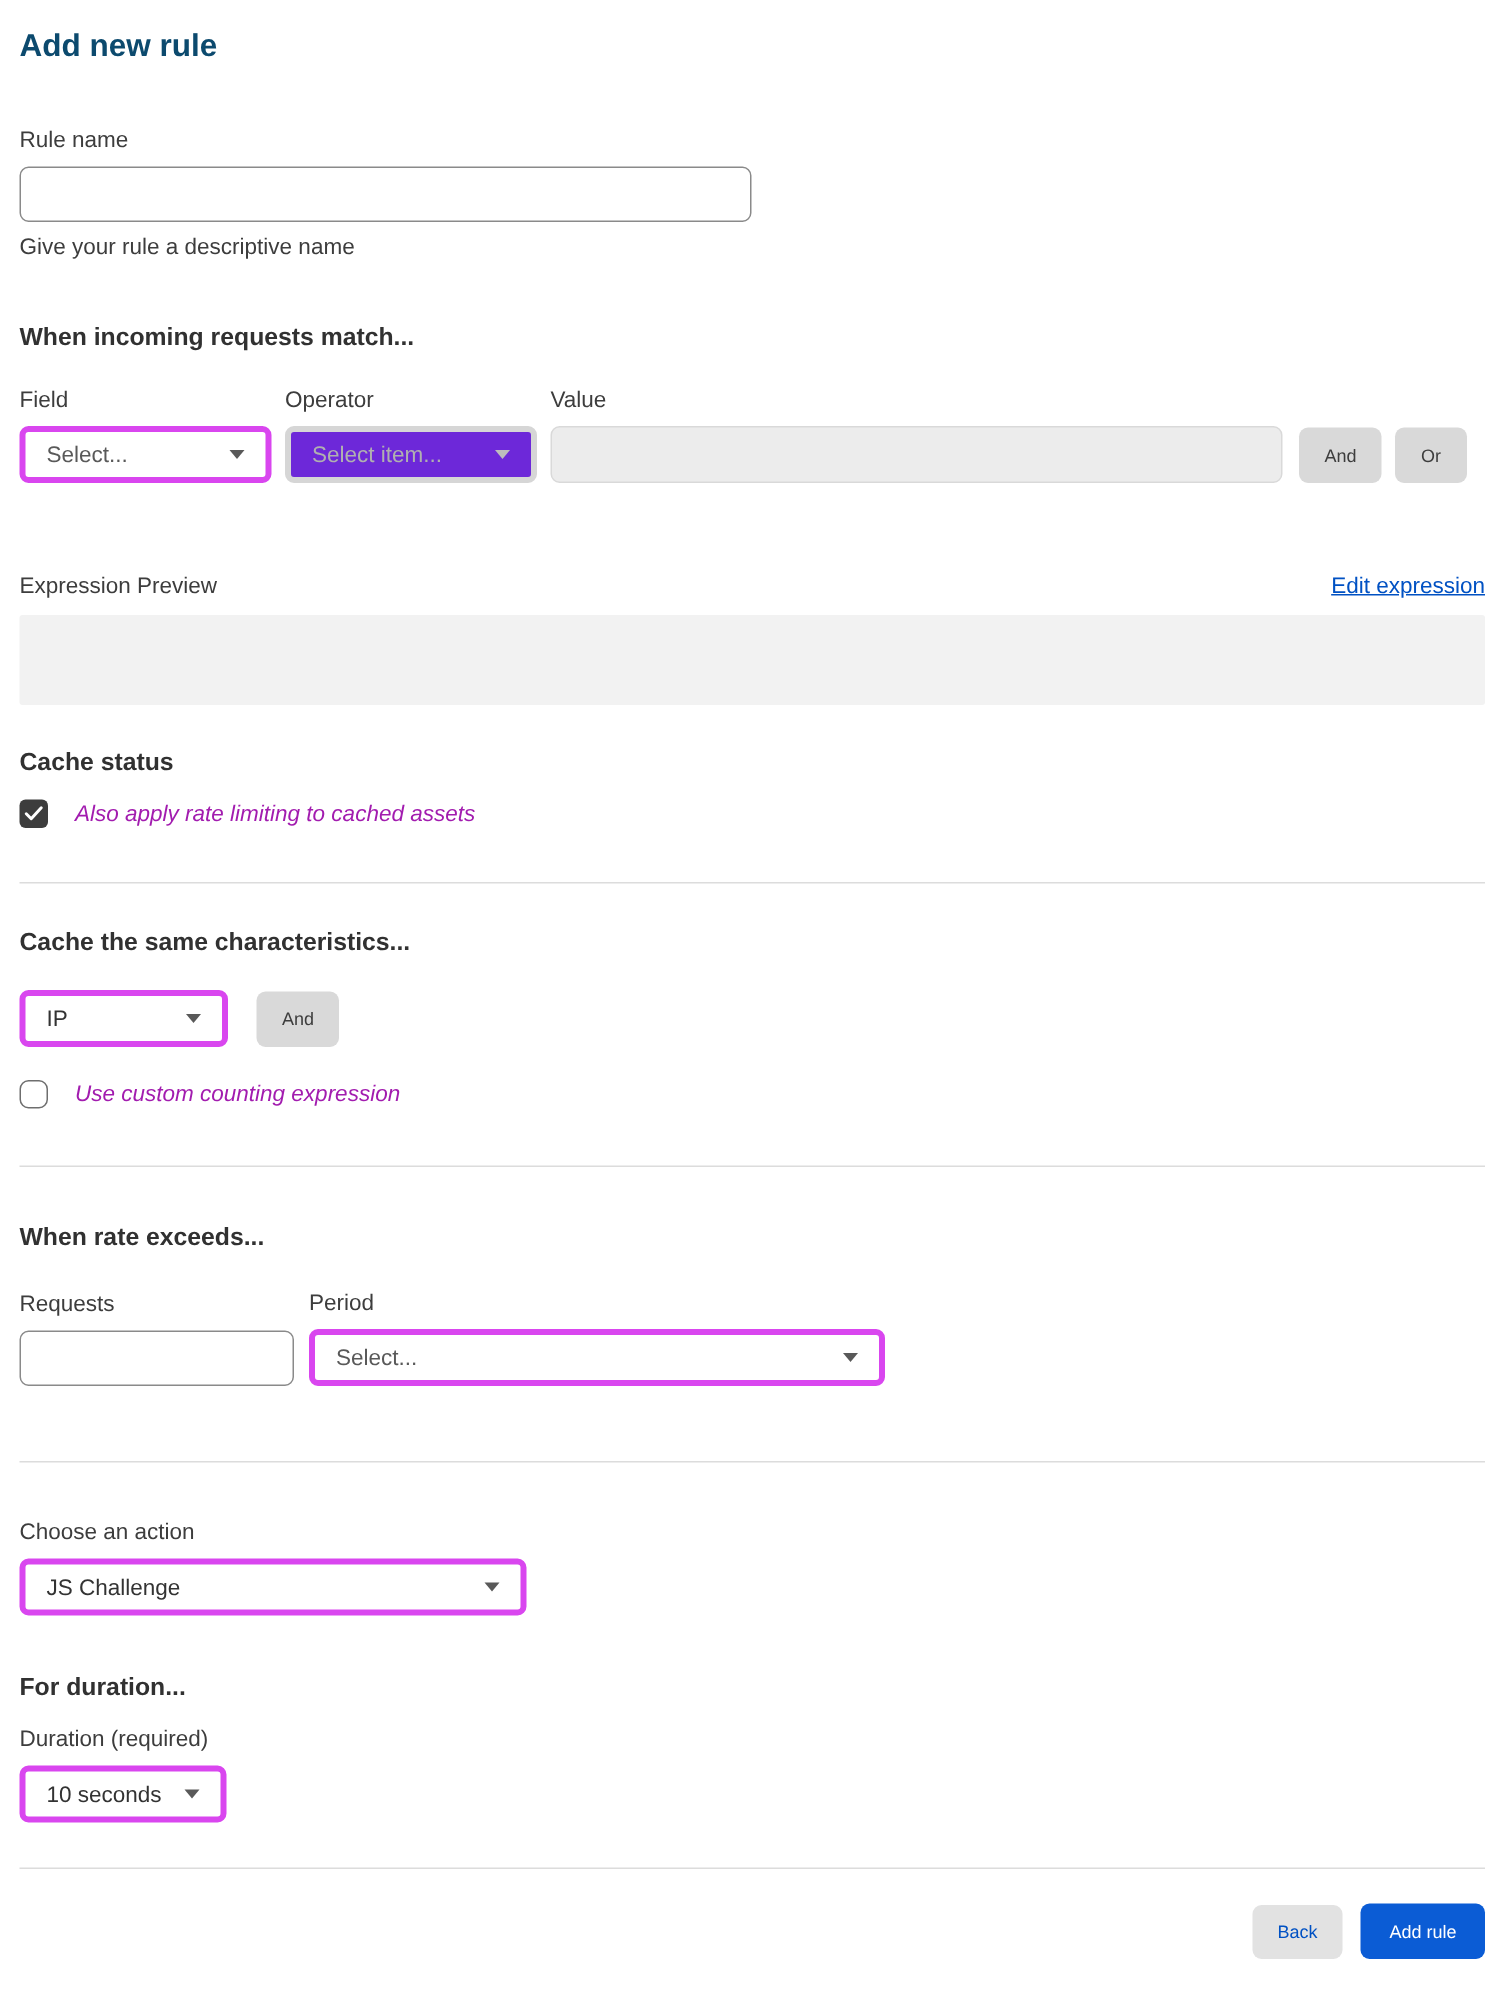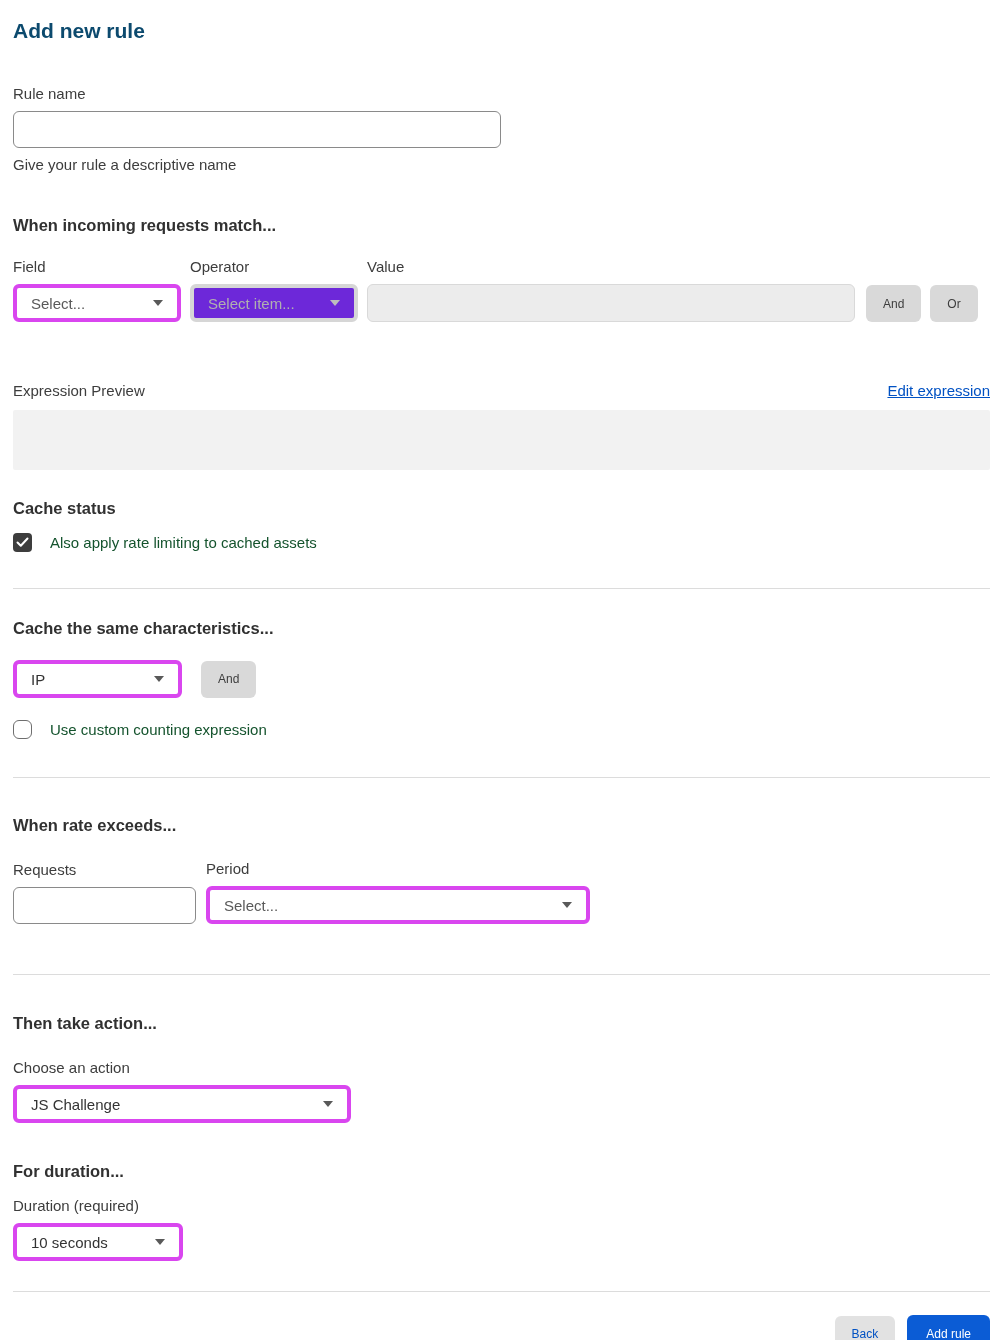--- a/index.html
+++ b/index.html
@@ -141,21 +141,21 @@
     border-radius: 4px;
     display: flex;
     align-items: center;
     justify-content: center;
   }
   .checkbox.unchecked {
     background: #ffffff;
     border: 1.5px solid #6e6e6e;
     border-radius: 6px;
   }
-  .checkbox-label { margin-left: 18px; font-size: 15px; color: #14532d; }
+  .checkbox-label { margin-left: 18px; font-size: 15px; color: #a21caf; font-style: italic; }
   .divider {
     border: none;
     border-top: 1px solid #dcdcdc;
     margin: 0;
   }
   .footer-actions {
     display: flex;
     justify-content: flex-end;
     align-items: center;
     gap: 12px;
@@ -221,21 +221,21 @@
       </span>
       <span class="checkbox-label">Also apply rate limiting to cached assets</span>
     </div>
   </div>
 
   <hr class="divider" style="margin-top:36px;">
 
   <div style="margin-top:29px;">
     <h2 class="section-heading">Cache the same characteristics...</h2>
     <div class="row" style="margin-top:22px; align-items:center;">
-      <div class="select-box filled" style="width:169px;gap:48px;">
+      <div class="select-box filled" style="width:139px;gap:48px;">
         <span class="select-value">IP</span>
         <span class="caret"></span>
       </div>
       <button class="btn btn-neutral" style="margin-left:19px;">And</button>
     </div>
     <div class="checkbox-row" style="margin-top:22px;">
       <span class="checkbox unchecked"></span>
       <span class="checkbox-label">Use custom counting expression</span>
     </div>
   </div>
@@ -255,32 +255,31 @@
           <span class="select-value">Select...</span>
           <span class="caret"></span>
         </div>
       </div>
     </div>
   </div>
 
   <hr class="divider" style="margin-top:50px;">
 
   <div style="margin-top:38px;">
-    <h2 class="section-heading">Then take action...</h2>
     <label class="field-label" style="margin-top:26px;">Choose an action</label>
     <div class="select-box filled" style="width:338px;">
       <span class="select-value">JS Challenge</span>
       <span class="caret"></span>
     </div>
   </div>
 
   <div style="margin-top:38px;">
     <h2 class="section-heading">For duration...</h2>
     <label class="field-label" style="margin-top:16px;">Duration (required)</label>
-    <div class="select-box filled" style="width:170px;">
+    <div class="select-box filled" style="width:138px;">
       <span class="select-value">10 seconds</span>
       <span class="caret"></span>
     </div>
   </div>
 
   <hr class="divider" style="margin-top:30px;">
 
   <div class="footer-actions">
     <button class="btn btn-back">Back</button>
     <button class="btn btn-primary">Add rule</button>

